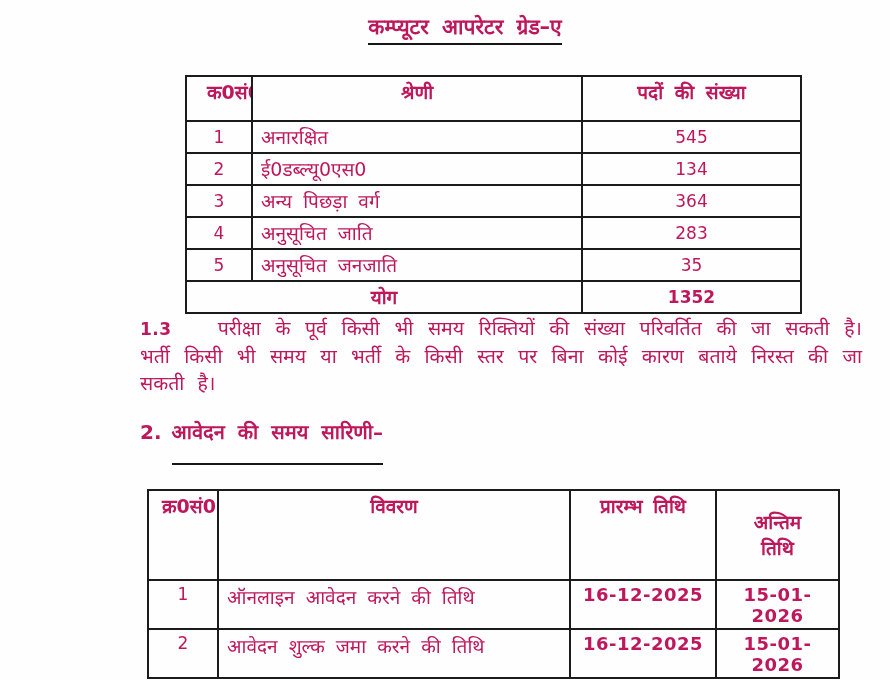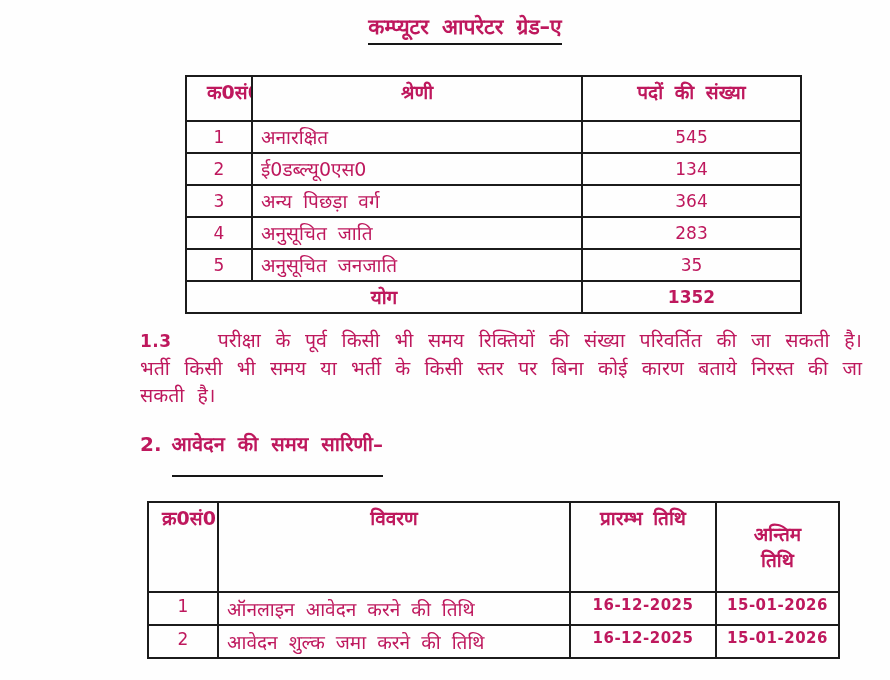--- a/index.html
+++ b/index.html
@@ -67,21 +67,21 @@
 
   
   .para {
     width: 722px;
     margin: 25px 0 0 140px;
     font-size: 19.5px;
     line-height: 27px;
     text-align: justify;
     word-spacing: 7px;
   }
-  .para.p13 { margin-top: 13px; }
+  .para.p13 { margin-top: 1px; }
   .para-num {
     font-weight: bold;
     font-size: 17px;
     letter-spacing: 0.5px;
     margin-right: 46px;
     word-spacing: normal;
   }
 
   
   .section-heading {
@@ -114,21 +114,21 @@
     word-spacing: 4px;
   }
   .schedule-table th.h-sno { text-align: left; padding-left: 13px; }
   .schedule-table th .narrow {
     max-width: 76px;
     margin: 16px auto;
   }
   .schedule-table td { vertical-align: top; height: 30px; padding-top: 3px; }
   .schedule-table td.sno { text-align: center; font-size: 17px; }
   .schedule-table td.desc { text-align: left; word-spacing: 5px; line-height: 26px; }
-  .schedule-table td.date { text-align: center; font-weight: bold; font-size: 15px; letter-spacing: 0.5px; }
+  .schedule-table td.date { text-align: center; font-weight: bold; font-size: 18px; letter-spacing: 0.5px; }
 </style>
 </head>
 <body>
 
 <div class="page">
 
   <div class="title-wrap">
     <span class="title-text">कम्प्यूटर आपरेटर ग्रेड–ए</span>
   </div>
 

